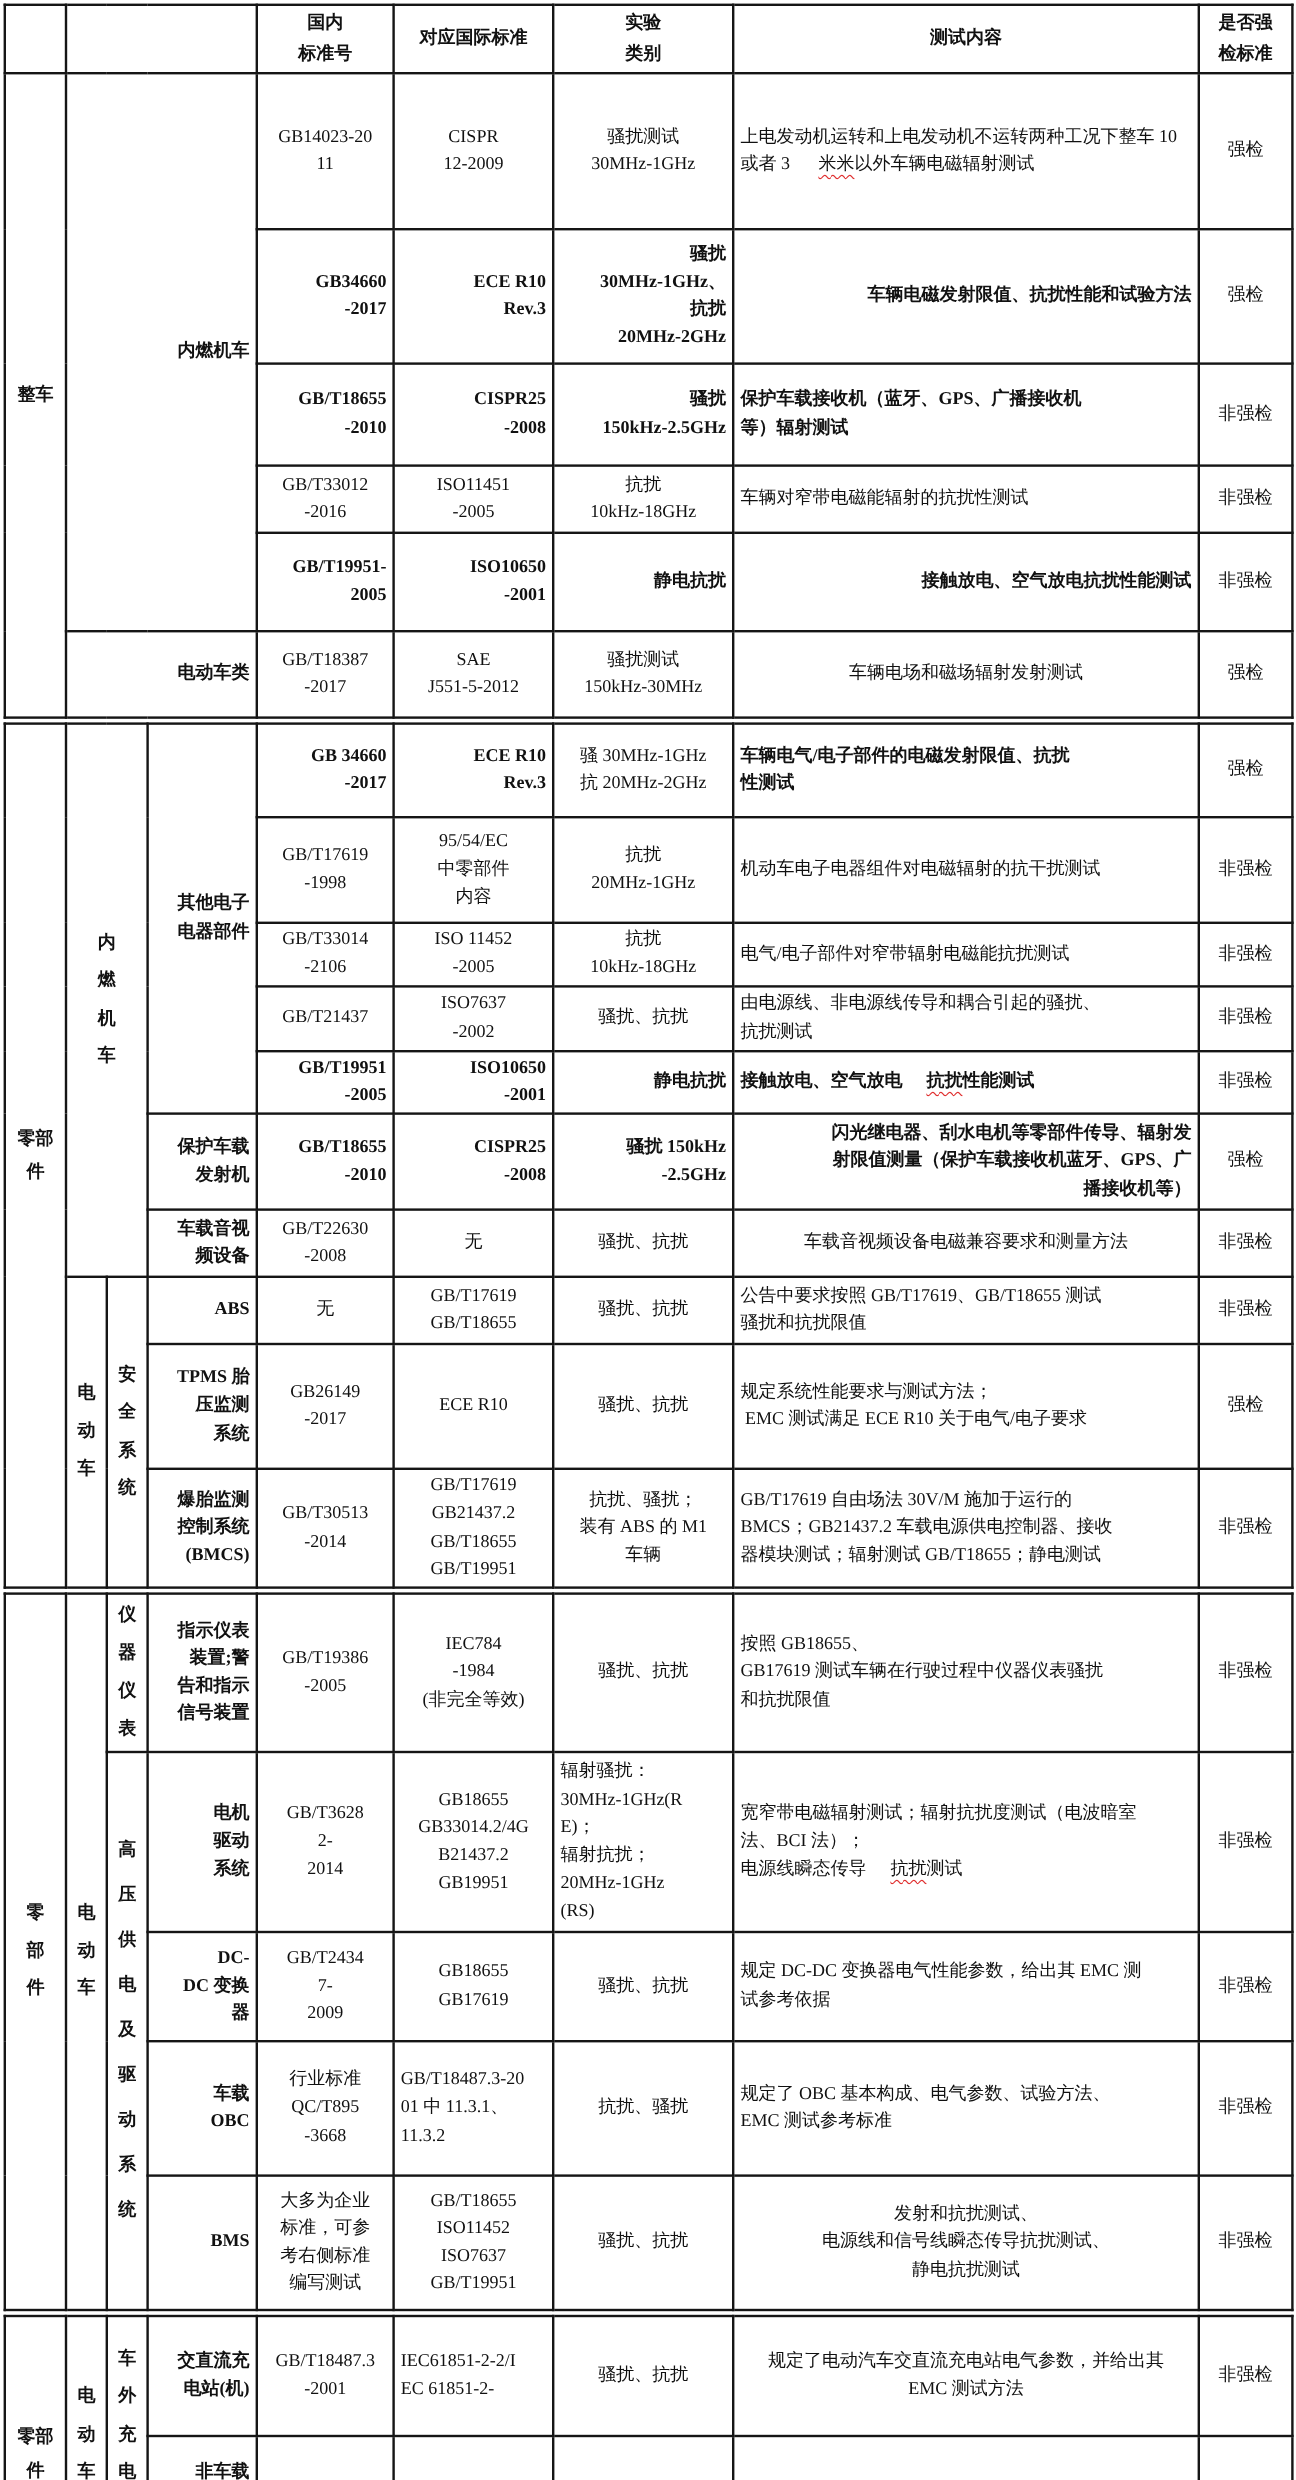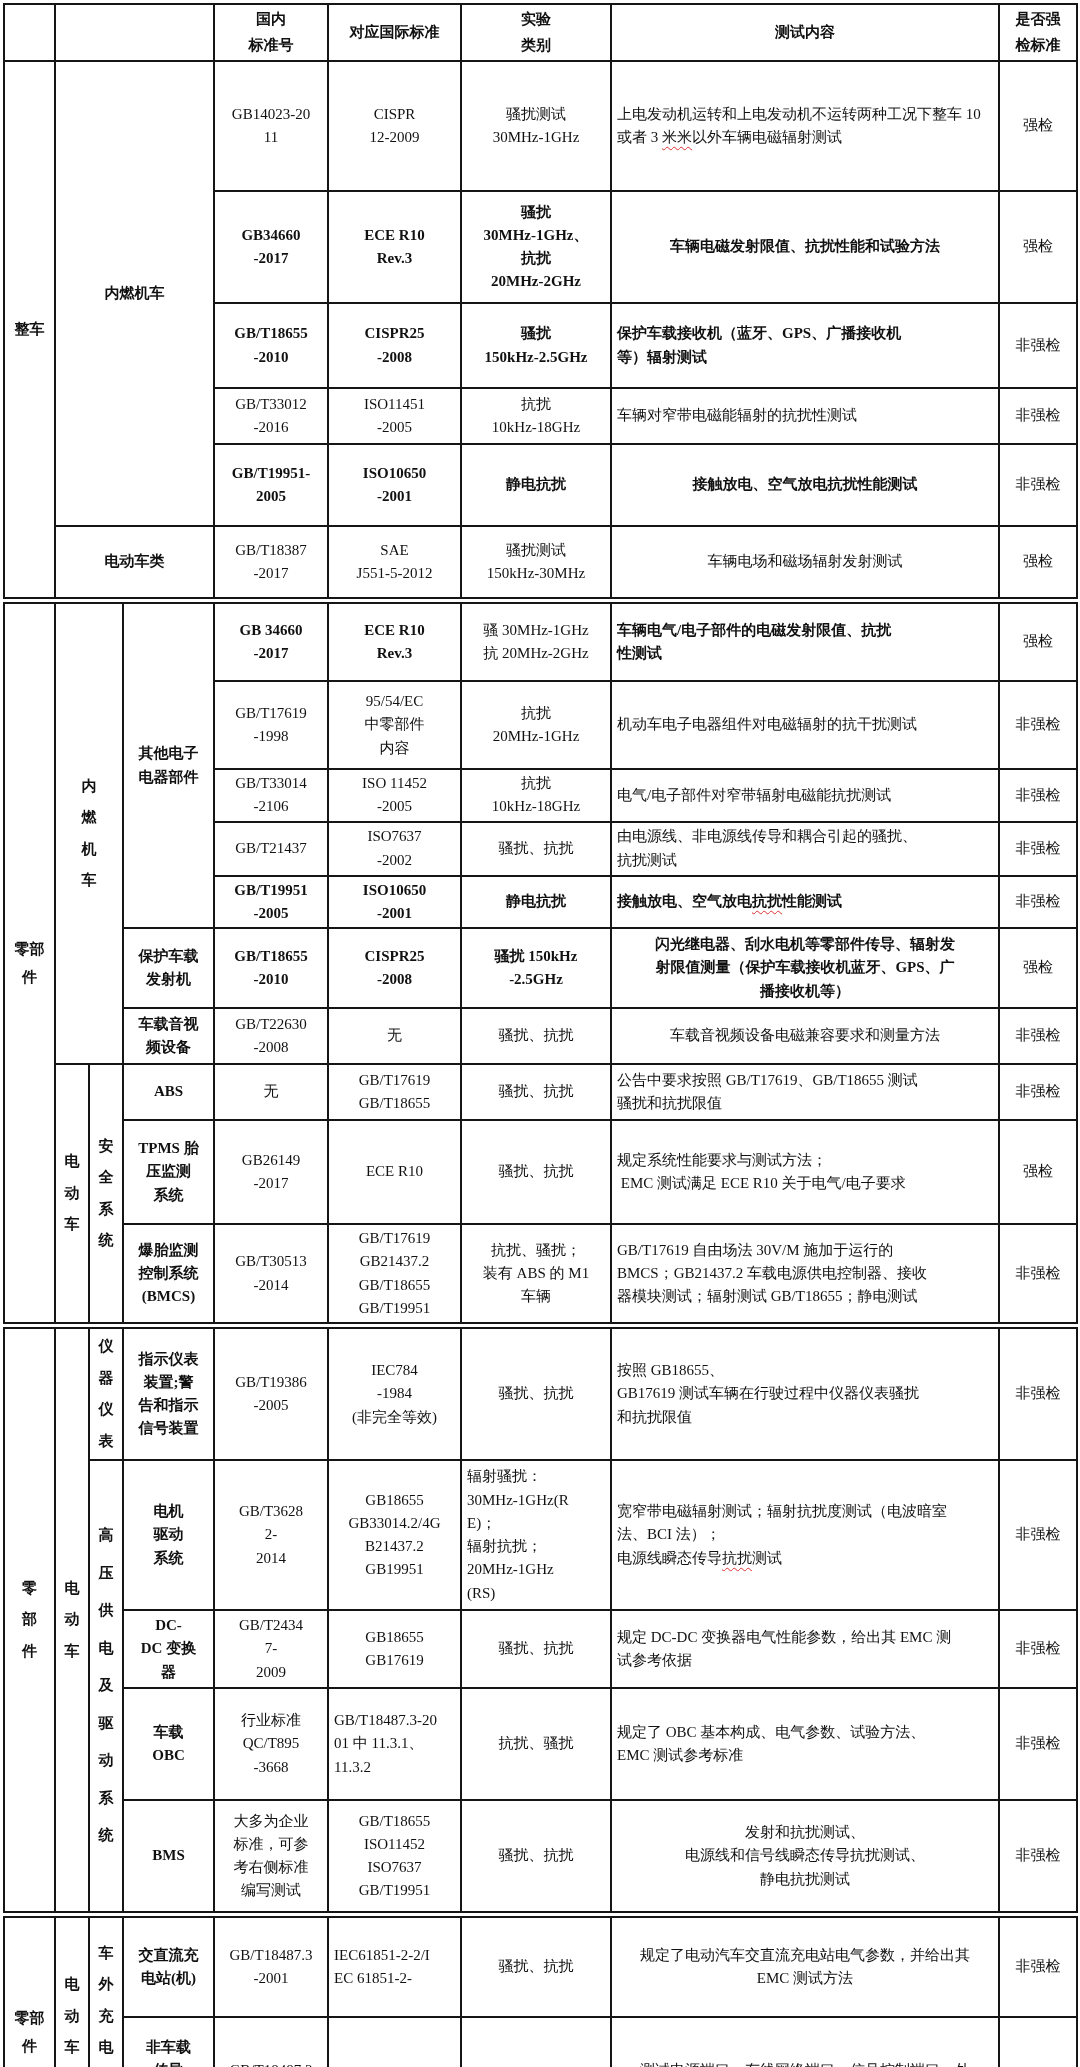--- a/index.html
+++ b/index.html
@@ -2,27 +2,27 @@
 <html><head>
 <meta charset="utf-8">
 <style>
   html,body{margin:0;padding:0;background:#ffffff;}
   body{width:1080px;font-family:"Liberation Serif","DejaVu Serif",serif;color:#111;}
   .page{padding:3px 2px;}
   table{border-collapse:collapse;table-layout:fixed;width:1074px;margin:0 0 3px 1px;}
   td{border:2px solid #151515;padding:2px 5px;text-align:center;vertical-align:middle;
      font-size:15px;line-height:1.55;white-space:pre-wrap;word-wrap:break-word;overflow:hidden;}
   .h td{font-weight:bold;line-height:1.7;}
-  .b{font-weight:bold;}
+  .b{font-weight:bold;text-align:right;}
   .l{text-align:left;}
   .v{font-weight:bold;line-height:2.1;padding:2px 0;}
   .v2{font-weight:bold;line-height:2.5;padding:2px 0;}
   .grp{font-weight:bold;line-height:1.9;padding:2px 1px;}
   .wavy{text-decoration:underline;text-decoration-style:wavy;text-decoration-color:#e03131;
-        text-decoration-skip-ink:none;text-underline-offset:4px;text-decoration-thickness:1px;}
+        text-decoration-skip-ink:none;text-underline-offset:4px;text-decoration-thickness:1px;margin-left:20px;}
 </style>
 </head>
 <body>
 
 <div class="page">
 
 <table>
 <colgroup>
         <col style="width:51px">
         <col style="width:34px">
@@ -323,21 +323,21 @@
 30MHz-1GHz(R
 E)；
 辐射抗扰；
 20MHz-1GHz
 (RS)</td>
   <td class="l"><span>宽窄带电磁辐射测试；辐射抗扰度测试（电波暗室
 法、BCI 法）；
 电源线瞬态传导</span><span class="wavy">抗扰</span><span>测试</span></td>
   <td>非强检</td>
 </tr>
-<tr style="height:78px">
+<tr style="height:91px">
   <td class="b">DC-
 DC 变换
 器</td>
   <td>GB/T2434
 7-
 2009</td>
   <td>GB18655
 GB17619</td>
   <td>骚扰、抗扰</td>
   <td class="l">规定 DC-DC 变换器电气性能参数，给出其 EMC 测

